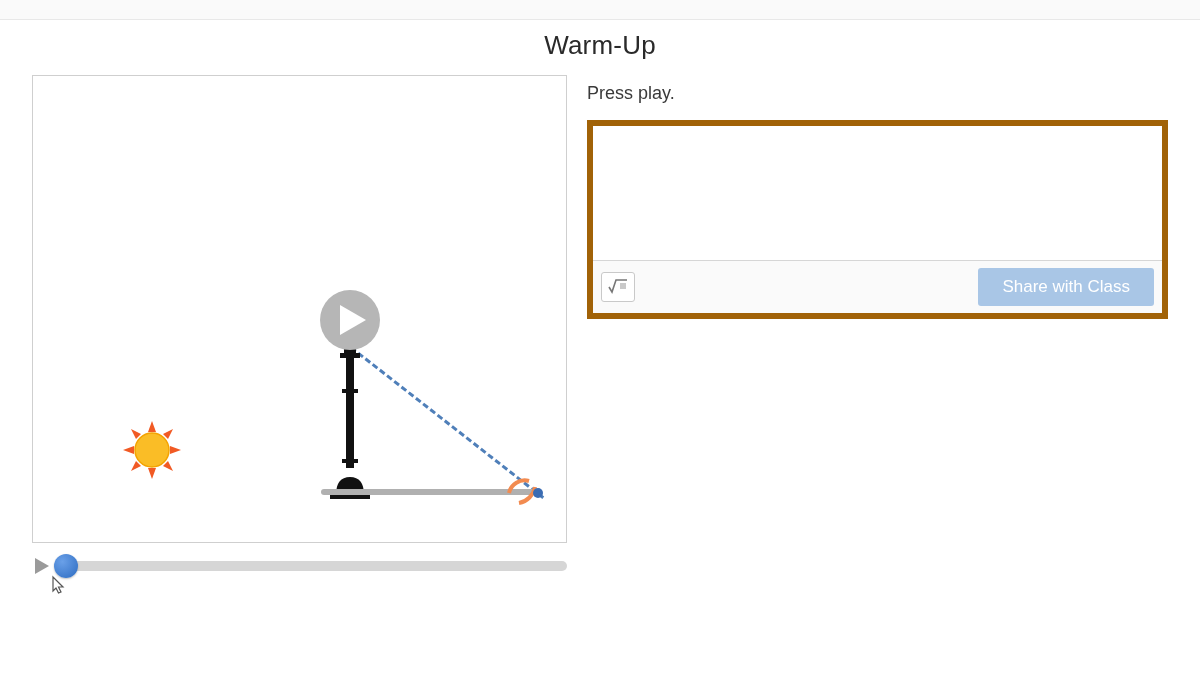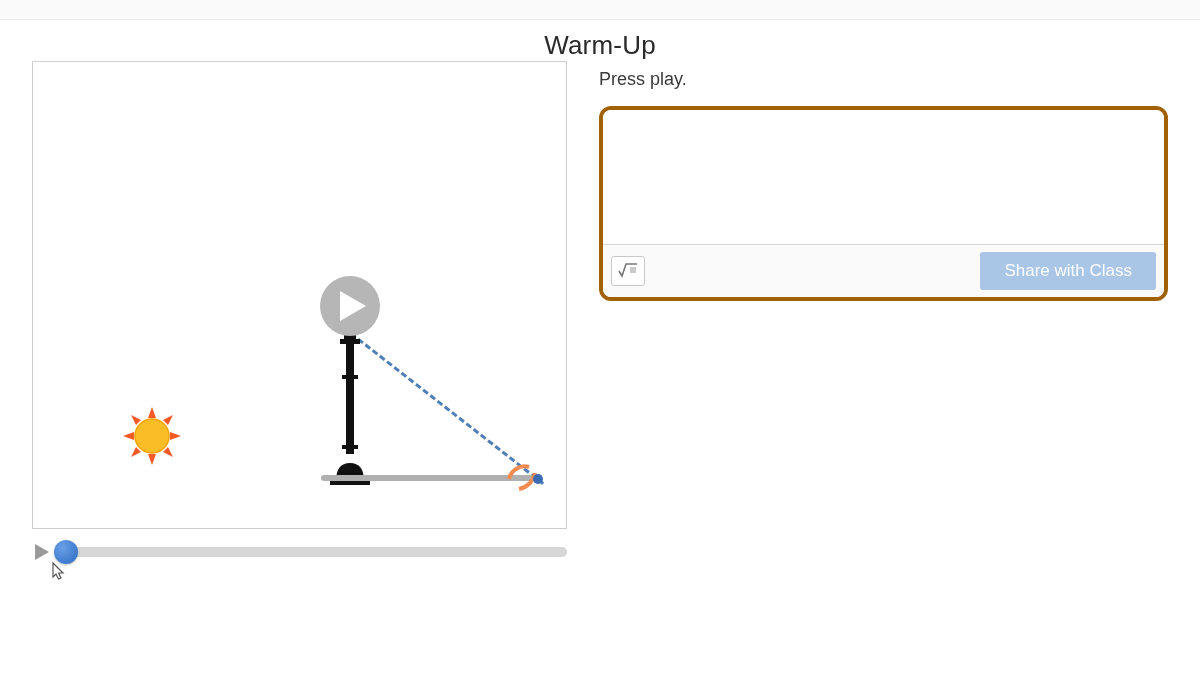--- a/index.html
+++ b/index.html
@@ -18,25 +18,26 @@
     .page {
       background: #fff;
       height: 655px;
       padding: 10px 32px 0 32px;
     }
     .page-title {
       text-align: center;
       font-size: 26px;
       font-weight: 300;
       color: #2a2a2a;
+      margin-bottom: 14px;
       letter-spacing: .2px;
     }
     .columns {
       display: flex;
-      gap: 32px;
+      gap: 20px;
       align-items: flex-start;
     }
     .left-col { width: 535px; }
     .right-col { flex: 1; padding-top: 6px; }
     .anim-panel {
       border: 1px solid #cfcfcf;
       height: 468px;
       position: relative;
       background: #fff;
     }
@@ -133,22 +134,22 @@
     }
     
     .prompt-text {
       font-size: 18px;
       color: #3a3a3a;
       font-weight: 300;
       line-height: 1.4;
       margin-bottom: 14px;
     }
     .answer-box {
-      border: 4px solid #a16207;
-      border-radius: 12px;
+      border: 6px solid #a16207;
+      border-radius: 0;
       overflow: hidden;
     }
     .answer-textarea {
       width: 100%;
       height: 130px;
       border: none;
       outline: none;
       resize: none;
       padding: 10px;
       font-size: 16px;

